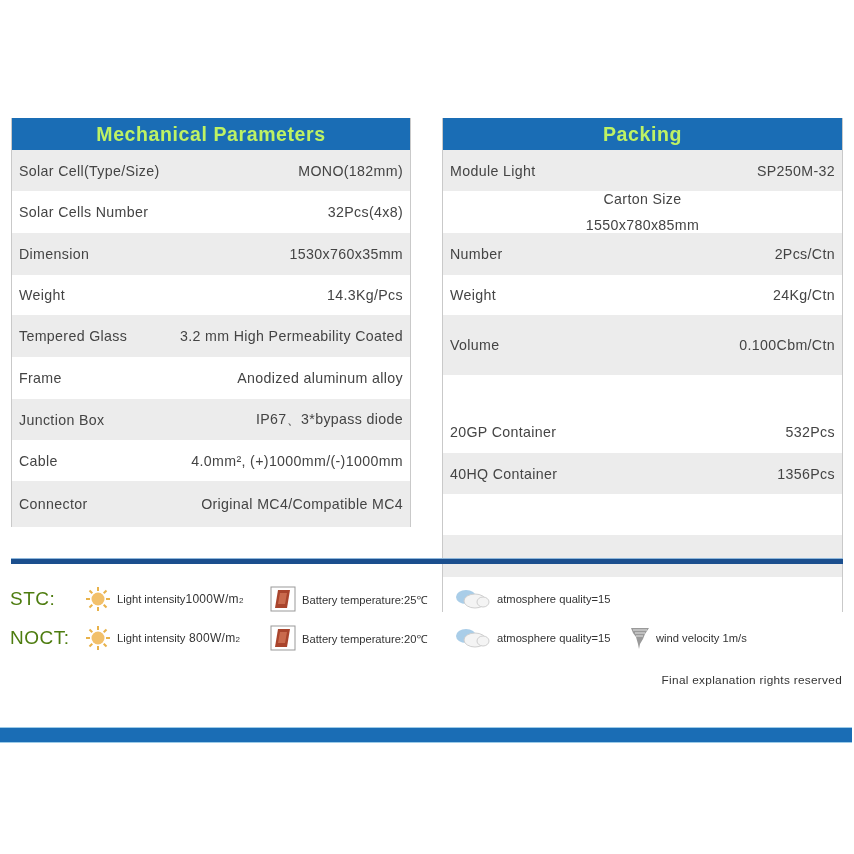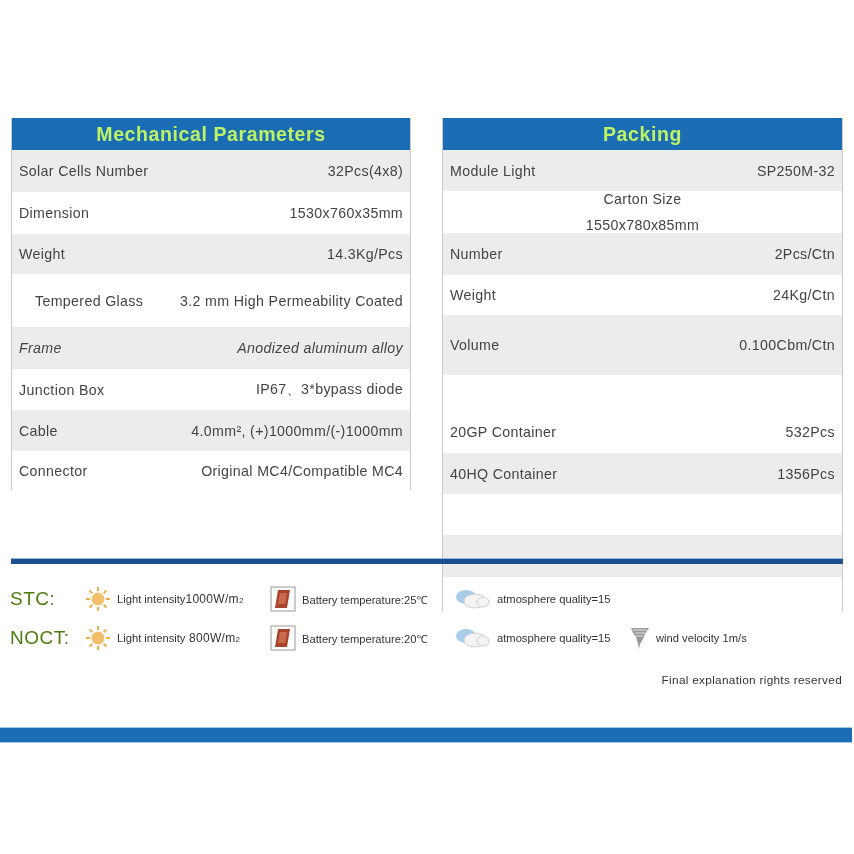--- a/index.html
+++ b/index.html
@@ -27,49 +27,53 @@
     .footbar { position: absolute; left: 0; width: 852px; top: 727px; height: 14px; background: #1a6db5;
                border-top: 1px solid #9ccbe8; border-bottom: 1px solid #9ccbe8; }
     svg { display: block; }
   </style>
 </head>
 <body>
 
 <div class="table" id="mech">
   <div class="thead">Mechanical Parameters</div>
   <div id="mech-rows">
+      <div class="row" style="height: 41px;">
+        <span>Solar Cell(Type/Size)</span>
+        <span class="v">MONO(182mm)</span>
+      </div>
       <div class="row" style="height: 42px; align-items: center;">
         <span>Solar Cells Number</span>
         <span class="v">32Pcs(4x8)</span>
       </div>
       <div class="row" style="height: 42px;">
         <span>Dimension</span>
         <span class="v">1530x760x35mm</span>
       </div>
       <div class="row" style="height: 40px;">
         <span>Weight</span>
         <span class="v">14.3Kg/Pcs</span>
       </div>
-      <div class="row" style="height: 53px; margin-left: 16px;">
+      <div class="row" style="height: 42px;">
         <span>Tempered Glass</span>
         <span class="v">3.2 mm High Permeability Coated</span>
       </div>
-      <div class="row" style="height: 42px; font-style: italic;">
+      <div class="row" style="height: 42px;">
         <span>Frame</span>
         <span class="v">Anodized aluminum alloy</span>
       </div>
       <div class="row" style="height: 41px;">
         <span>Junction Box</span>
         <span class="v">IP67、3*bypass diode</span>
       </div>
       <div class="row" style="height: 41px;">
         <span>Cable</span>
         <span class="v">4.0mm², (+)1000mm/(-)1000mm</span>
       </div>
-      <div class="row" style="height: 39px; gap: 11px;">
+      <div class="row" style="height: 46px; gap: 11px;">
         <span>Connector</span>
         <span class="v">Original MC4/Compatible MC4</span>
       </div>
     </div>
 </div>
 
 <div class="table" id="pack">
   <div class="thead">Packing</div>
   <div id="pack-rows">
       <div class="row" style="height: 41px;">

